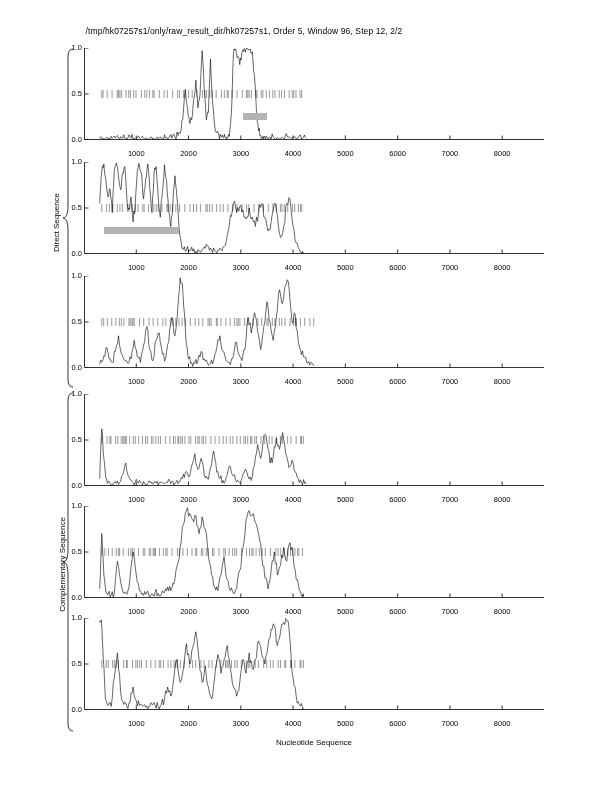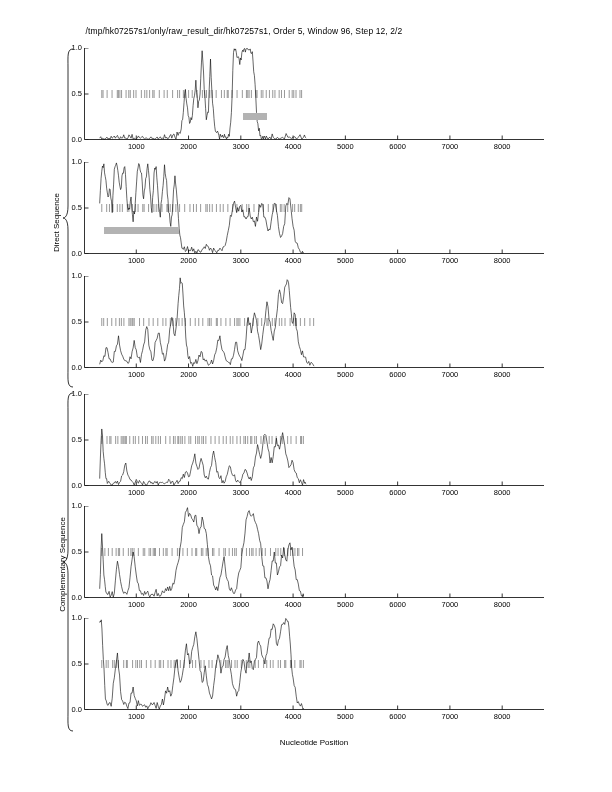--- a/index.html
+++ b/index.html
@@ -54,21 +54,21 @@
     right: 100%;
     margin-right: 2px;
     font-size: 7.5px;
     line-height: 1;
     transform: translateY(-50%);
     white-space: nowrap;
   }
   .xtick-label {
     position: absolute;
     top: 100%;
-    margin-top: 3px;
+    margin-top: 10px;
     font-size: 7.5px;
     line-height: 1;
     transform: translateX(-50%);
     white-space: nowrap;
   }
   .xaxis-title {
     position: absolute;
     left: 84px;
     width: 460px;
     text-align: center;
@@ -95,21 +95,21 @@
     background: #b3b3b3;
   }
 </style>
 </head>
 <body>
 
 <div id="page">
 
   <div class="title">/tmp/hk07257s1/only/raw_result_dir/hk07257s1, Order 5, Window 96, Step 12, 2/2</div>
 
-  <div class="xaxis-title">Nucleotide Position</div>
+  <div class="xaxis-title">Nucleotide Sequence</div>
 
   <div class="side-label rot" style="left:-4px; top:218px; width:120px; text-align:center;">Direct Sequence</div>
   <div class="side-label rot" style="left:-18px; top:560px; width:160px; text-align:center;">Complementary Sequence</div>
 
   <svg class="brace" style="top:48px; height:340px;" width="12" height="340" viewBox="0 0 12 340" preserveAspectRatio="none">
     <path d="M11,1 C5,1 6,8 6,20 L6,158 C6,168 3,170 1,170 C3,170 6,172 6,182 L6,320 C6,332 5,339 11,339" fill="none" stroke="#000" stroke-width="0.8"></path>
   </svg>
   <svg class="brace" style="top:392px; height:340px;" width="12" height="340" viewBox="0 0 12 340" preserveAspectRatio="none">
     <path d="M11,1 C5,1 6,8 6,20 L6,158 C6,168 3,170 1,170 C3,170 6,172 6,182 L6,320 C6,332 5,339 11,339" fill="none" stroke="#000" stroke-width="0.8"></path>
   </svg>

